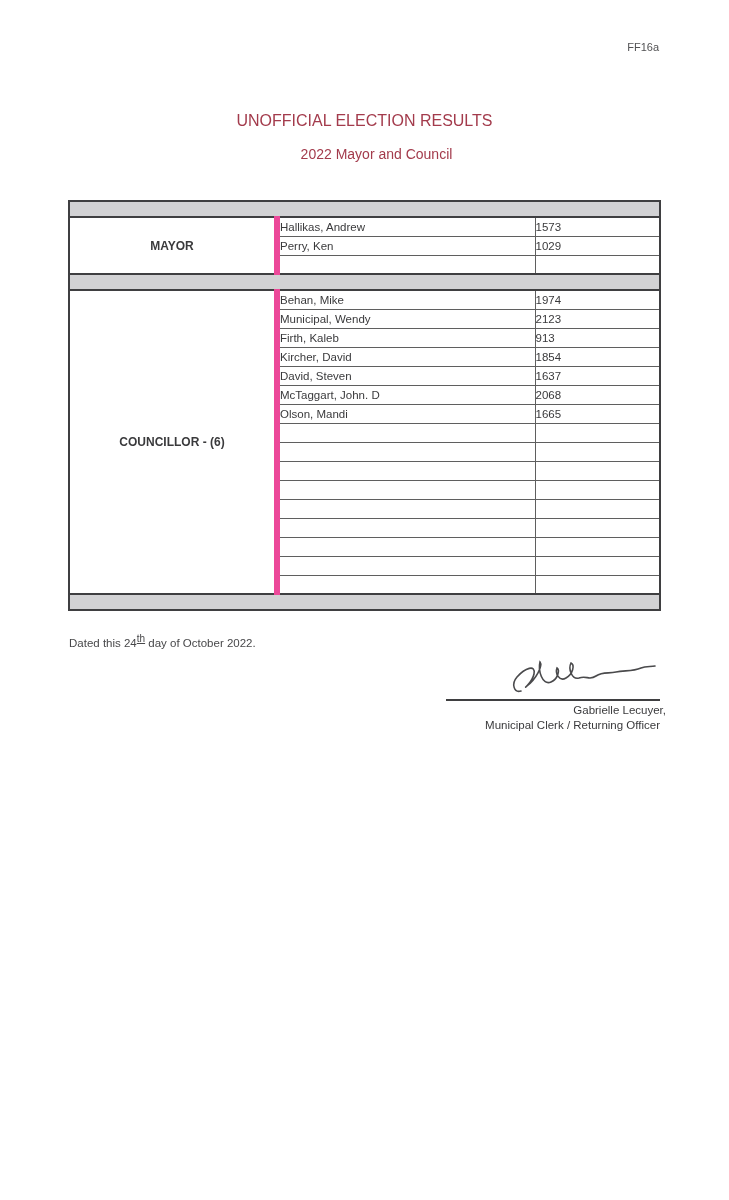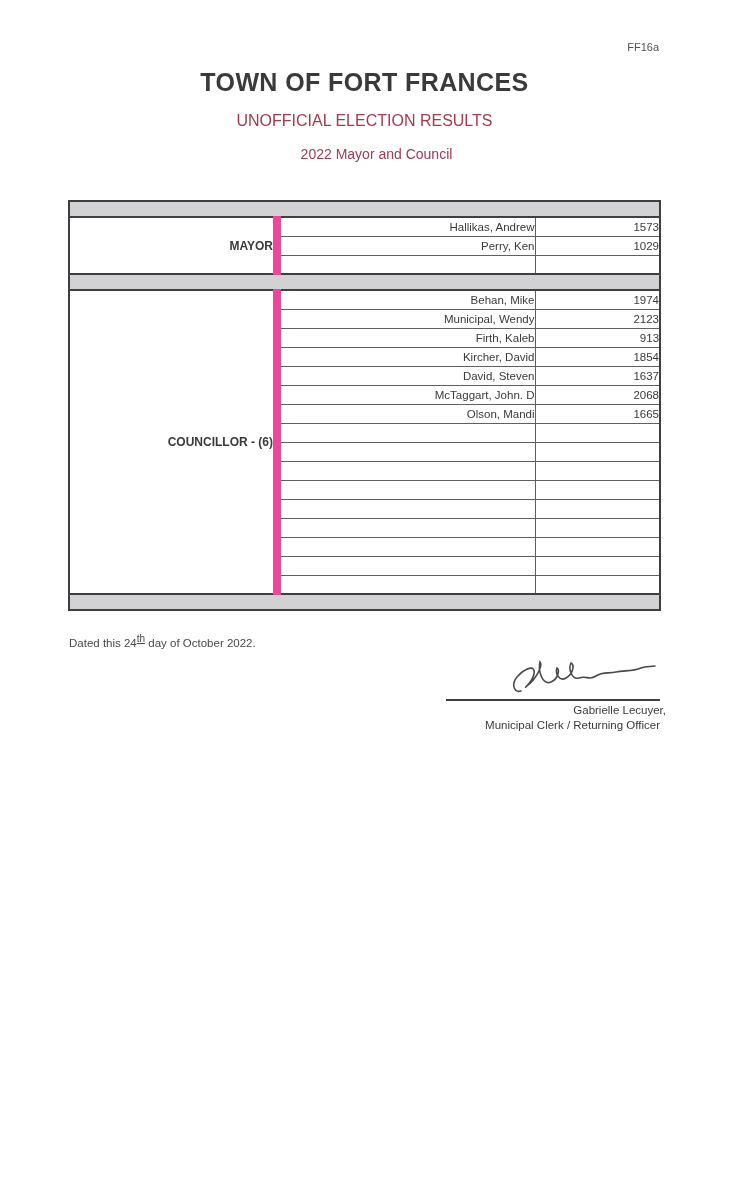--- a/index.html
+++ b/index.html
@@ -41,31 +41,31 @@
     font-size: 11.5px; color: #3a3a3c;
   }
   table.results td { padding: 0; }
   td.bar {
     background: #d2d2d4;
     height: 14px;
     border: 2px solid #3f3f41;
   }
   tr.result-row { height: 19px; }
   td.office-cell {
-    border-right: 8px solid #ec4899;
+    border-right: 6px solid #ec4899;
     vertical-align: middle;
-    text-align: right;
+    text-align: center;
     padding-left: 8px;
     font-weight: bold;
     font-size: 12px;
     margin-top: 36px;
   }
   td.name-cell, td.vote-cell {
     border: 1.5px solid #5f5f5f;
-    text-align: right;
+    text-align: left;
     padding-right: 7px;
     white-space: nowrap;
     overflow: hidden;
   }
 
   
   .dated {
     position: absolute; left: 69px; top: 633px;
     font-size: 11.5px; color: #48484a;
   }
@@ -85,21 +85,20 @@
     font-size: 11.5px; text-align: right; color: #3a3a3c; margin-left: 44px;
   }
 </style>
 </head>
 <body>
 
 <div class="page">
 
   <div class="form-code">FF16a</div>
 
-  <div class="title">TOWN OF FORT FRANCES</div>
   <div class="subtitle accent" style="color: rgb(163, 59, 76);">UNOFFICIAL ELECTION RESULTS</div>
   <div class="heading accent" style="color: rgb(163, 59, 76);">2022 Mayor and Council</div>
 
   <table class="results">
     <colgroup>
       <col style="width:208px">
       <col style="width:258px">
       <col style="width:125px">
     </colgroup>
     <tbody id="results-body">

